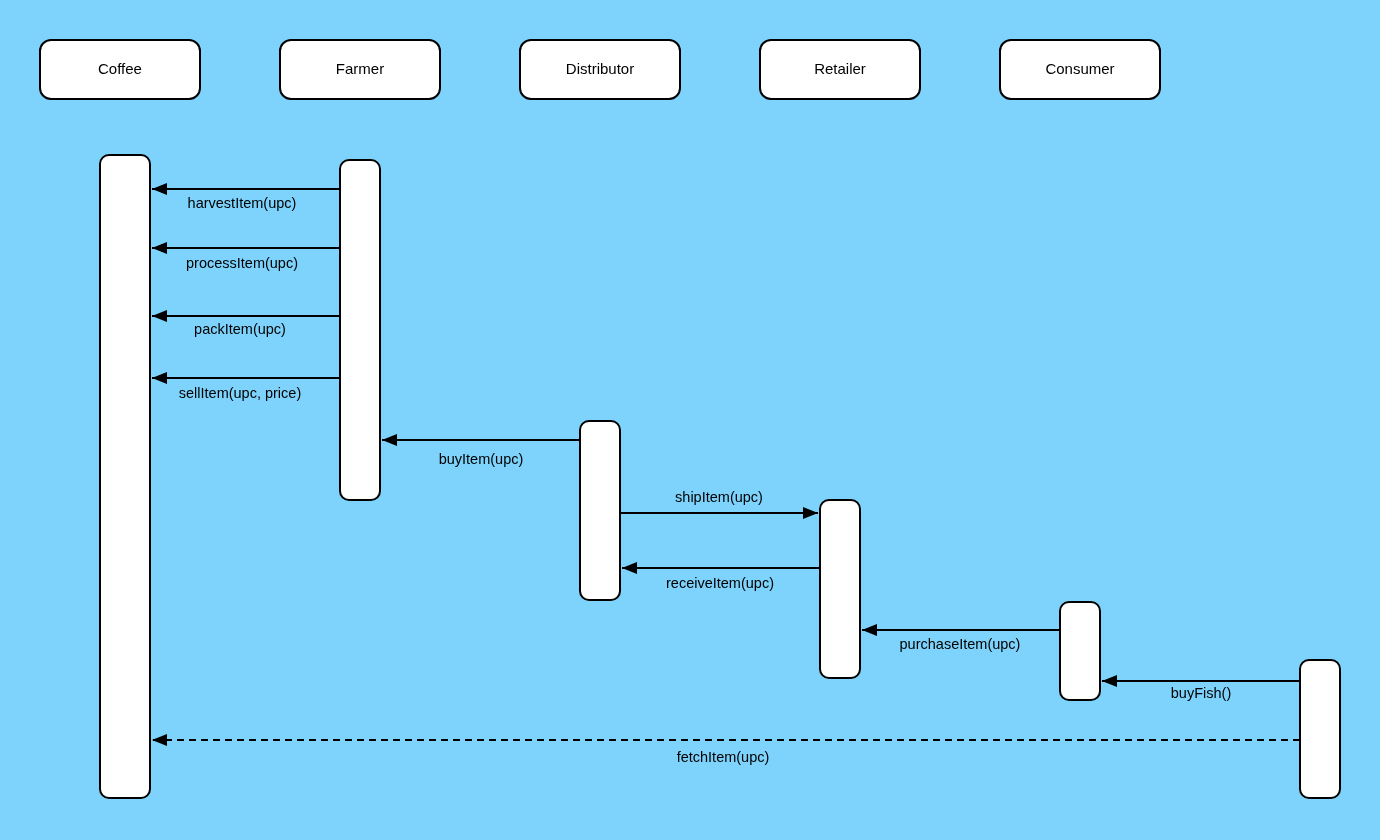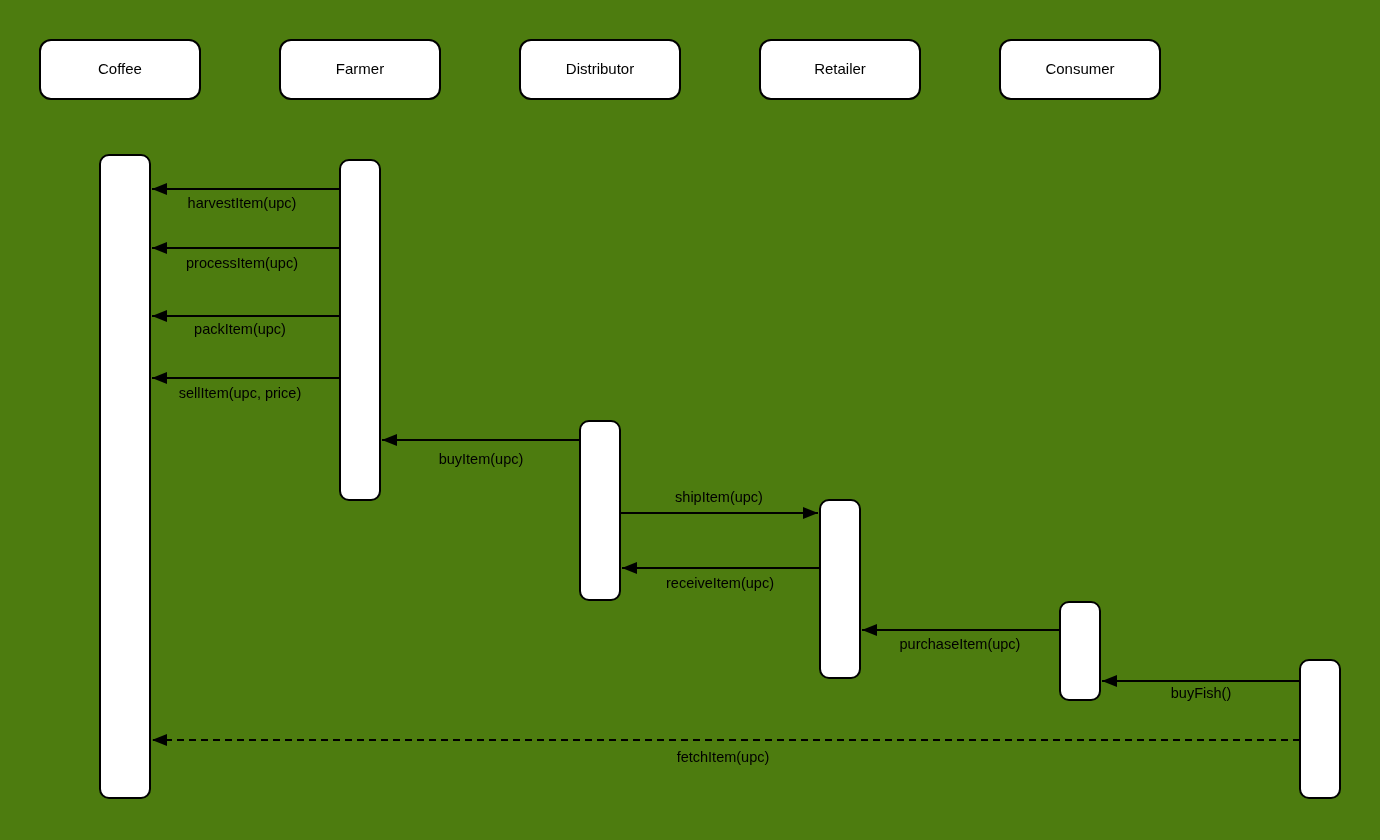--- a/index.html
+++ b/index.html
@@ -4,21 +4,21 @@
 <style>
   html, body {
     margin: 0;
     padding: 0;
     background: #ffffff;
   }
   #canvas {
     position: relative;
     width: 1380px;
     height: 840px;
-    background: #4d7c0f;
+    background: #7dd3fc;
     font-family: "Liberation Sans", sans-serif;
     overflow: hidden;
   }
   svg.diagram {
     position: absolute;
     left: 0;
     top: 0;
     width: 1380px;
     height: 840px;
   }

